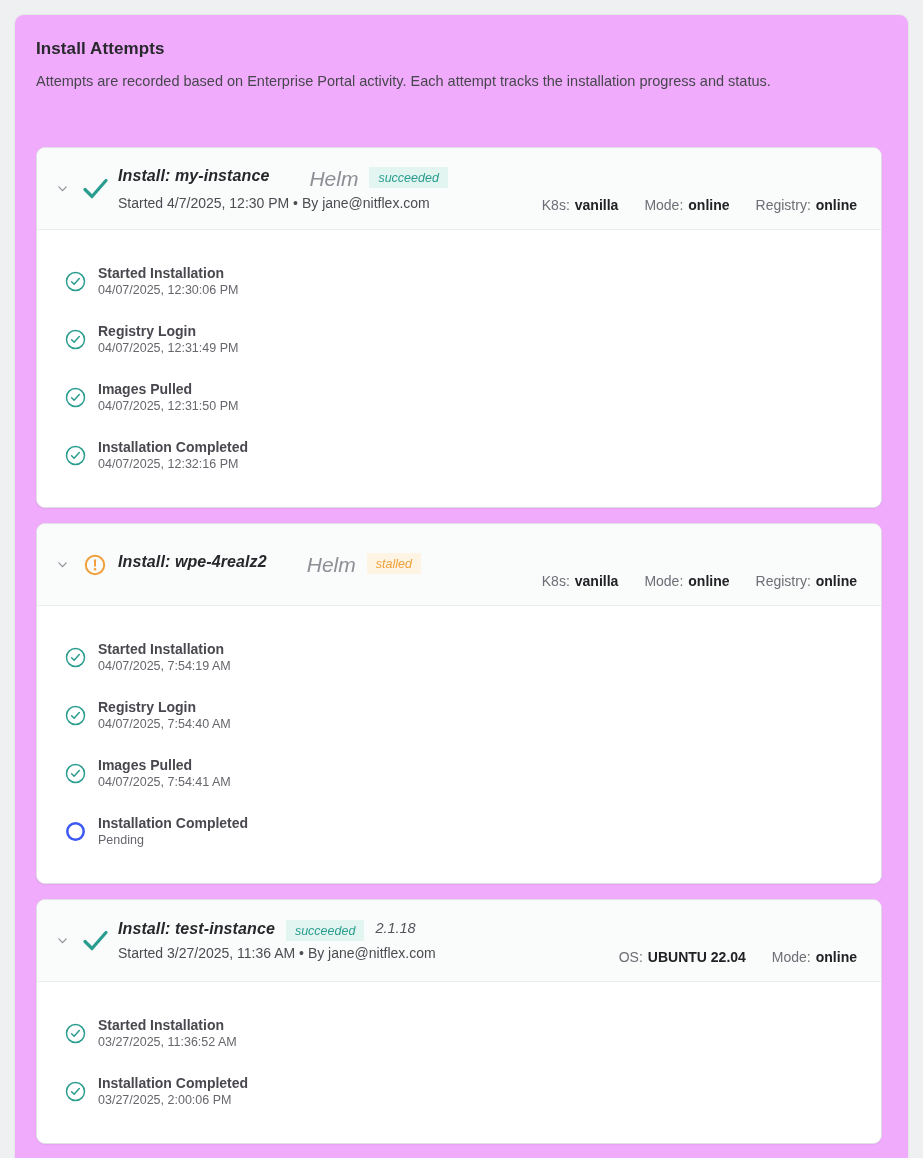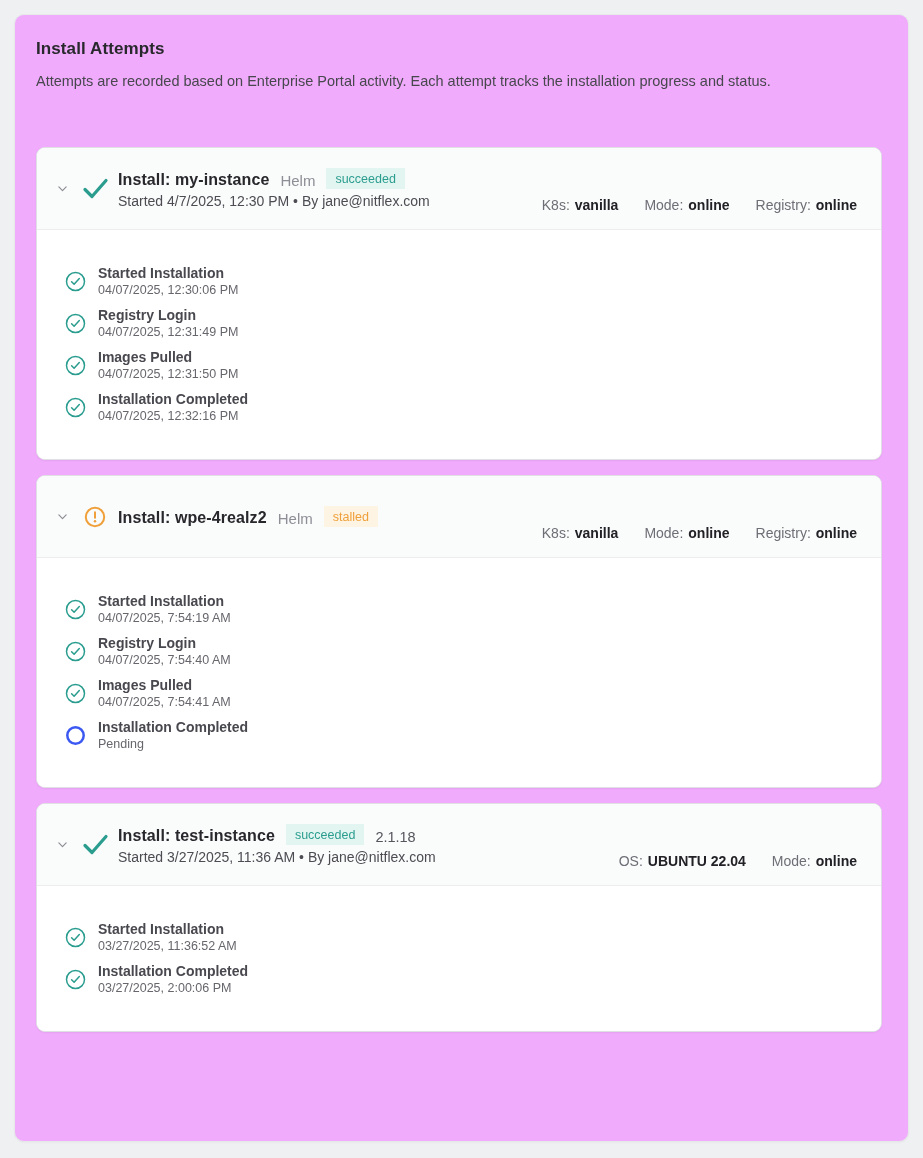--- a/index.html
+++ b/index.html
@@ -64,28 +64,28 @@
   }
   .hdr-icon {
     flex: 0 0 auto;
     width: 28px;
     display: flex;
     align-items: center;
     justify-content: center;
     margin-right: 9px;
   }
   .head-main { display: flex; flex-direction: column; gap: 4px; }
-  .title-row { display: flex; align-items: flex-end; gap: 11px; }
+  .title-row { display: flex; align-items: flex-start; gap: 11px; font-style: italic; }
   .attempt-title {
     font-size: 16px;
     font-weight: 700;
     color: #27272c;
     letter-spacing: .1px;
   }
-  .method { font-size: 15px; color: #8e8e96; }
+  .method { font-size: 21px; color: #8e8e96; margin-left: 29px; }
   .version { font-size: 14.5px; color: #55555c; }
   .badge {
     font-size: 12.5px;
     line-height: 1;
     padding: 5px 9px 4px;
     border-radius: 0;
   }
   .badge.succeeded { background: #e3f5f1; color: #2a9d8f; }
   .badge.stalled  { background: #fdf4e3; color: #f0a03a; }
   .started-line { font-size: 14px; color: #4c4c52; }
@@ -97,21 +97,21 @@
     white-space: nowrap;
     margin-top: 33px;
   }
   .meta-item { display: flex; gap: 5px; align-items: baseline; }
   .meta-label { color: #6e6e76; }
   .meta-value { color: #212126; font-weight: 600; }
   .card-body {
     padding: 35px 24px 36px 28px;
     display: flex;
     flex-direction: column;
-    gap: 10px;
+    gap: 26px;
     background: #ffffff;
   }
   .step { display: flex; align-items: center; gap: 12px; }
   .step-icon {
     flex: 0 0 auto;
     width: 21px;
     height: 21px;
     display: flex;
     align-items: center;
     justify-content: center;

